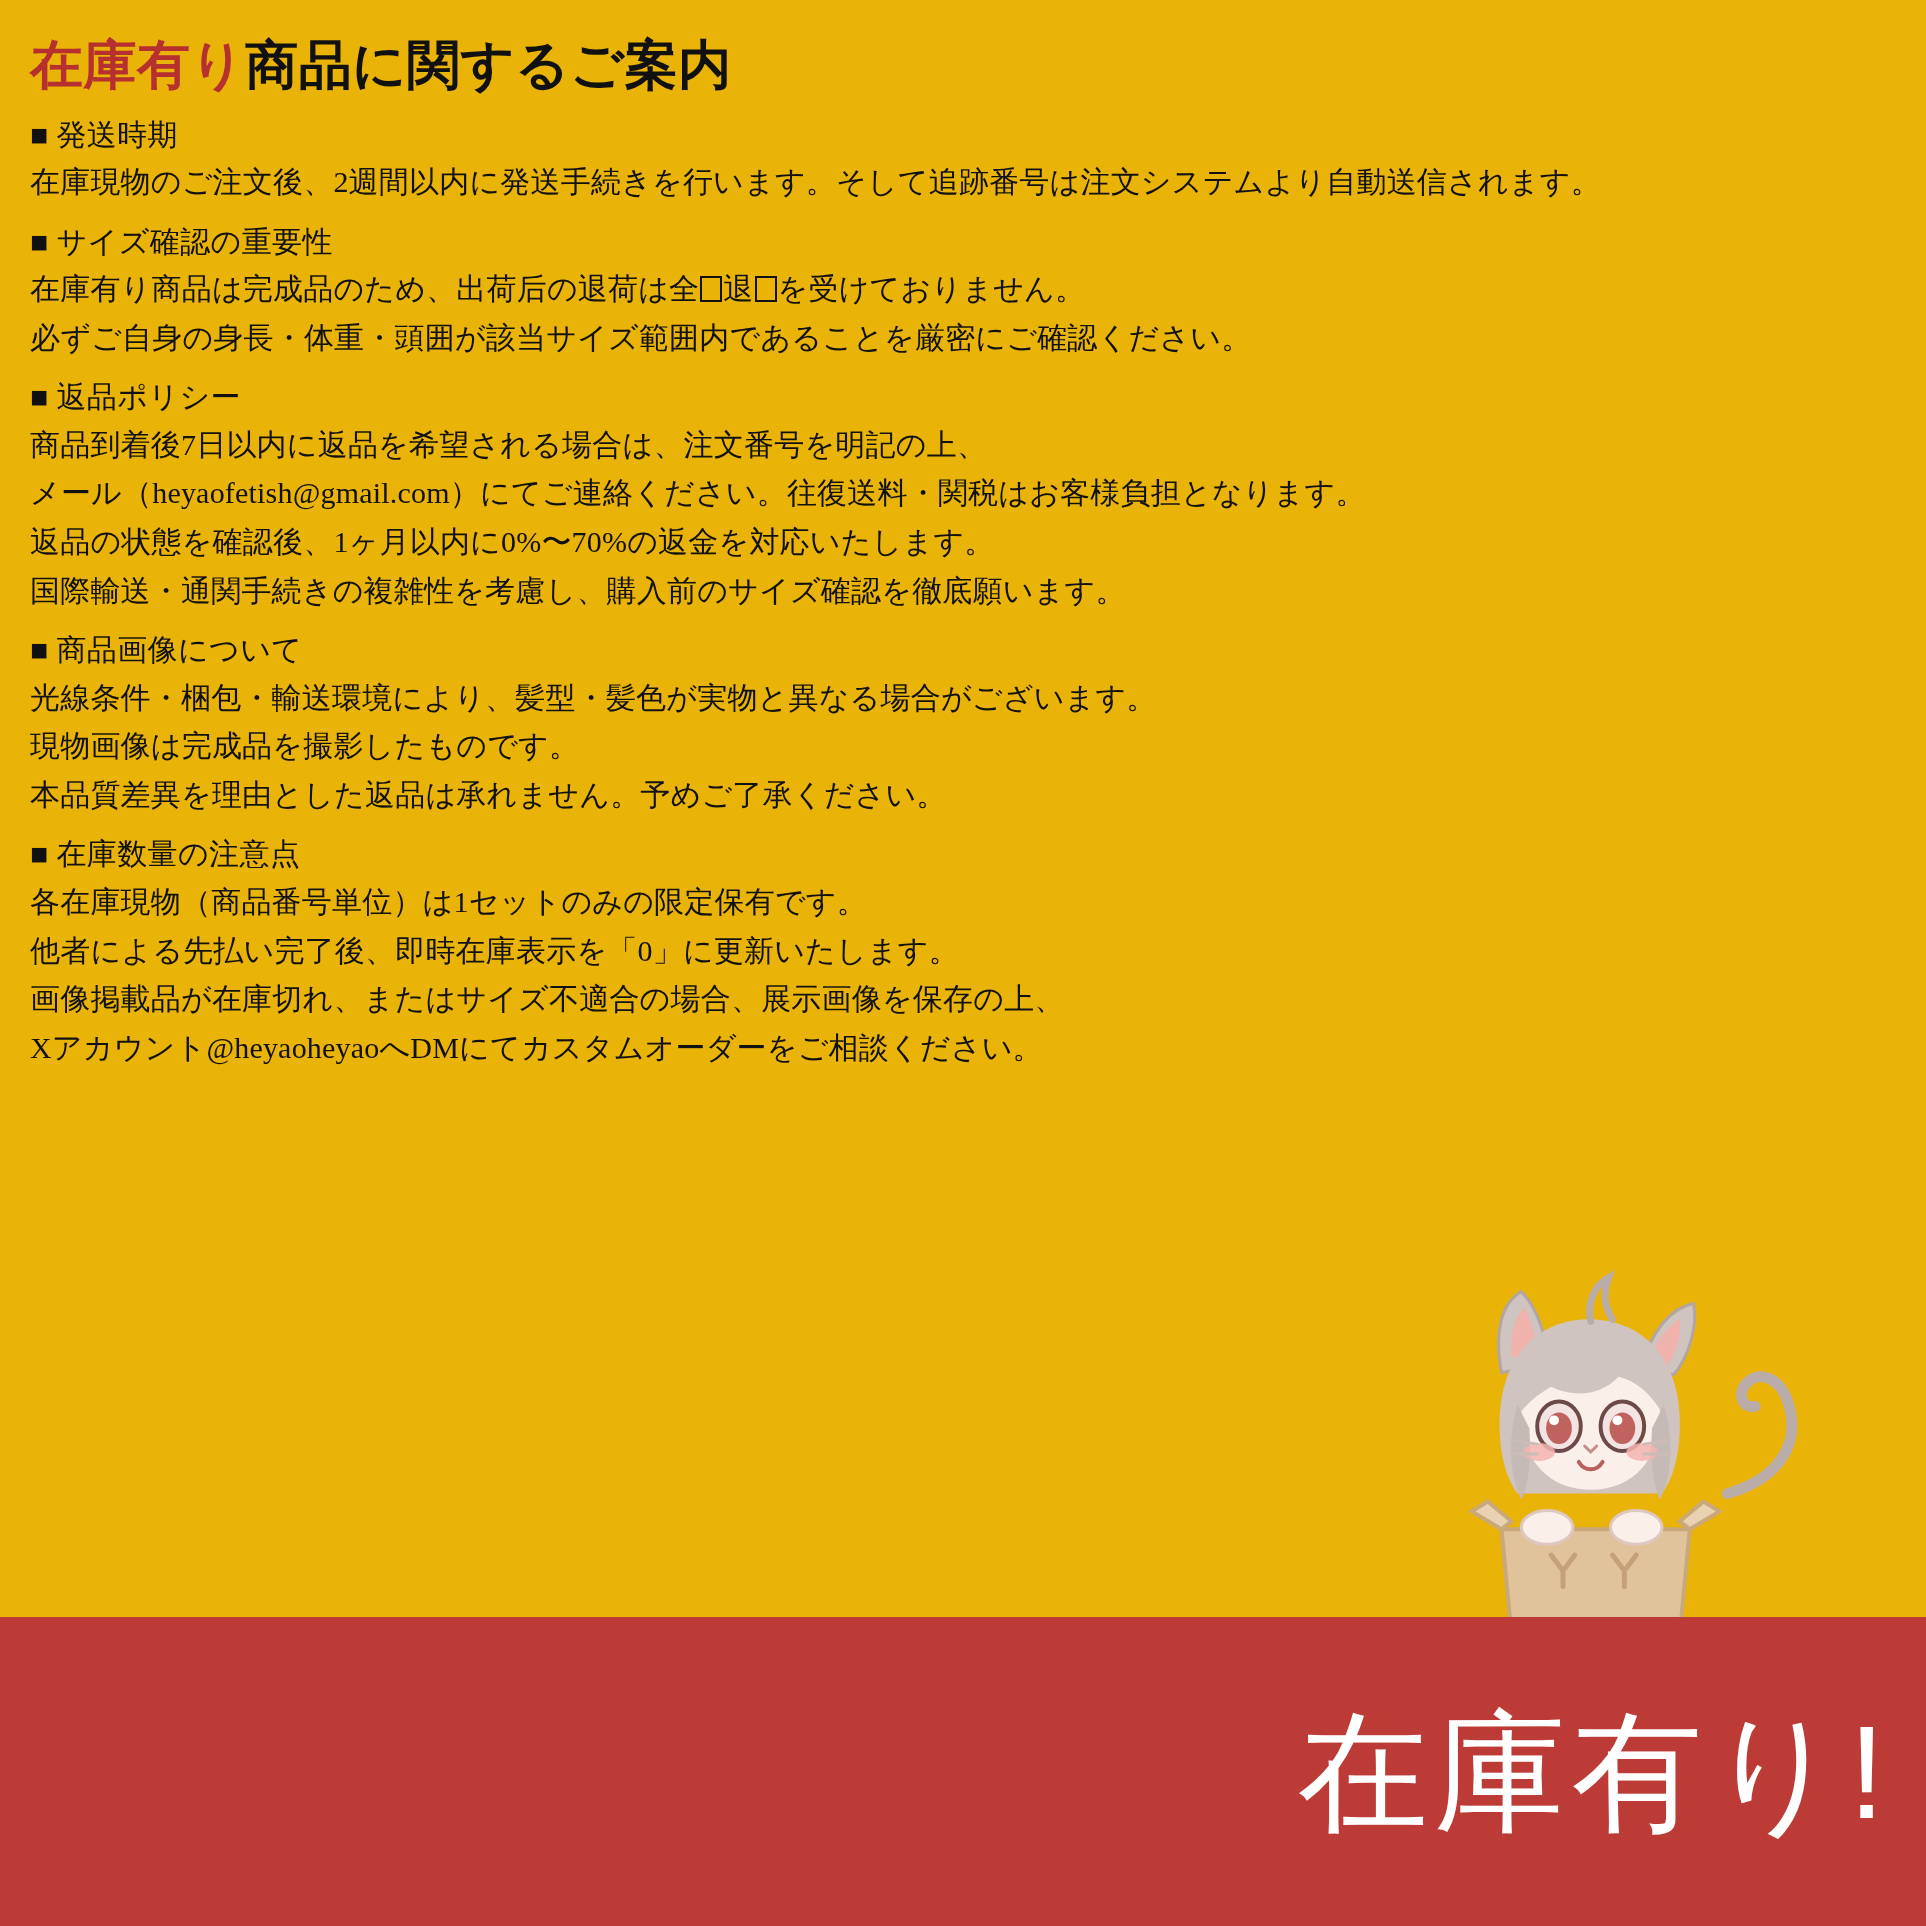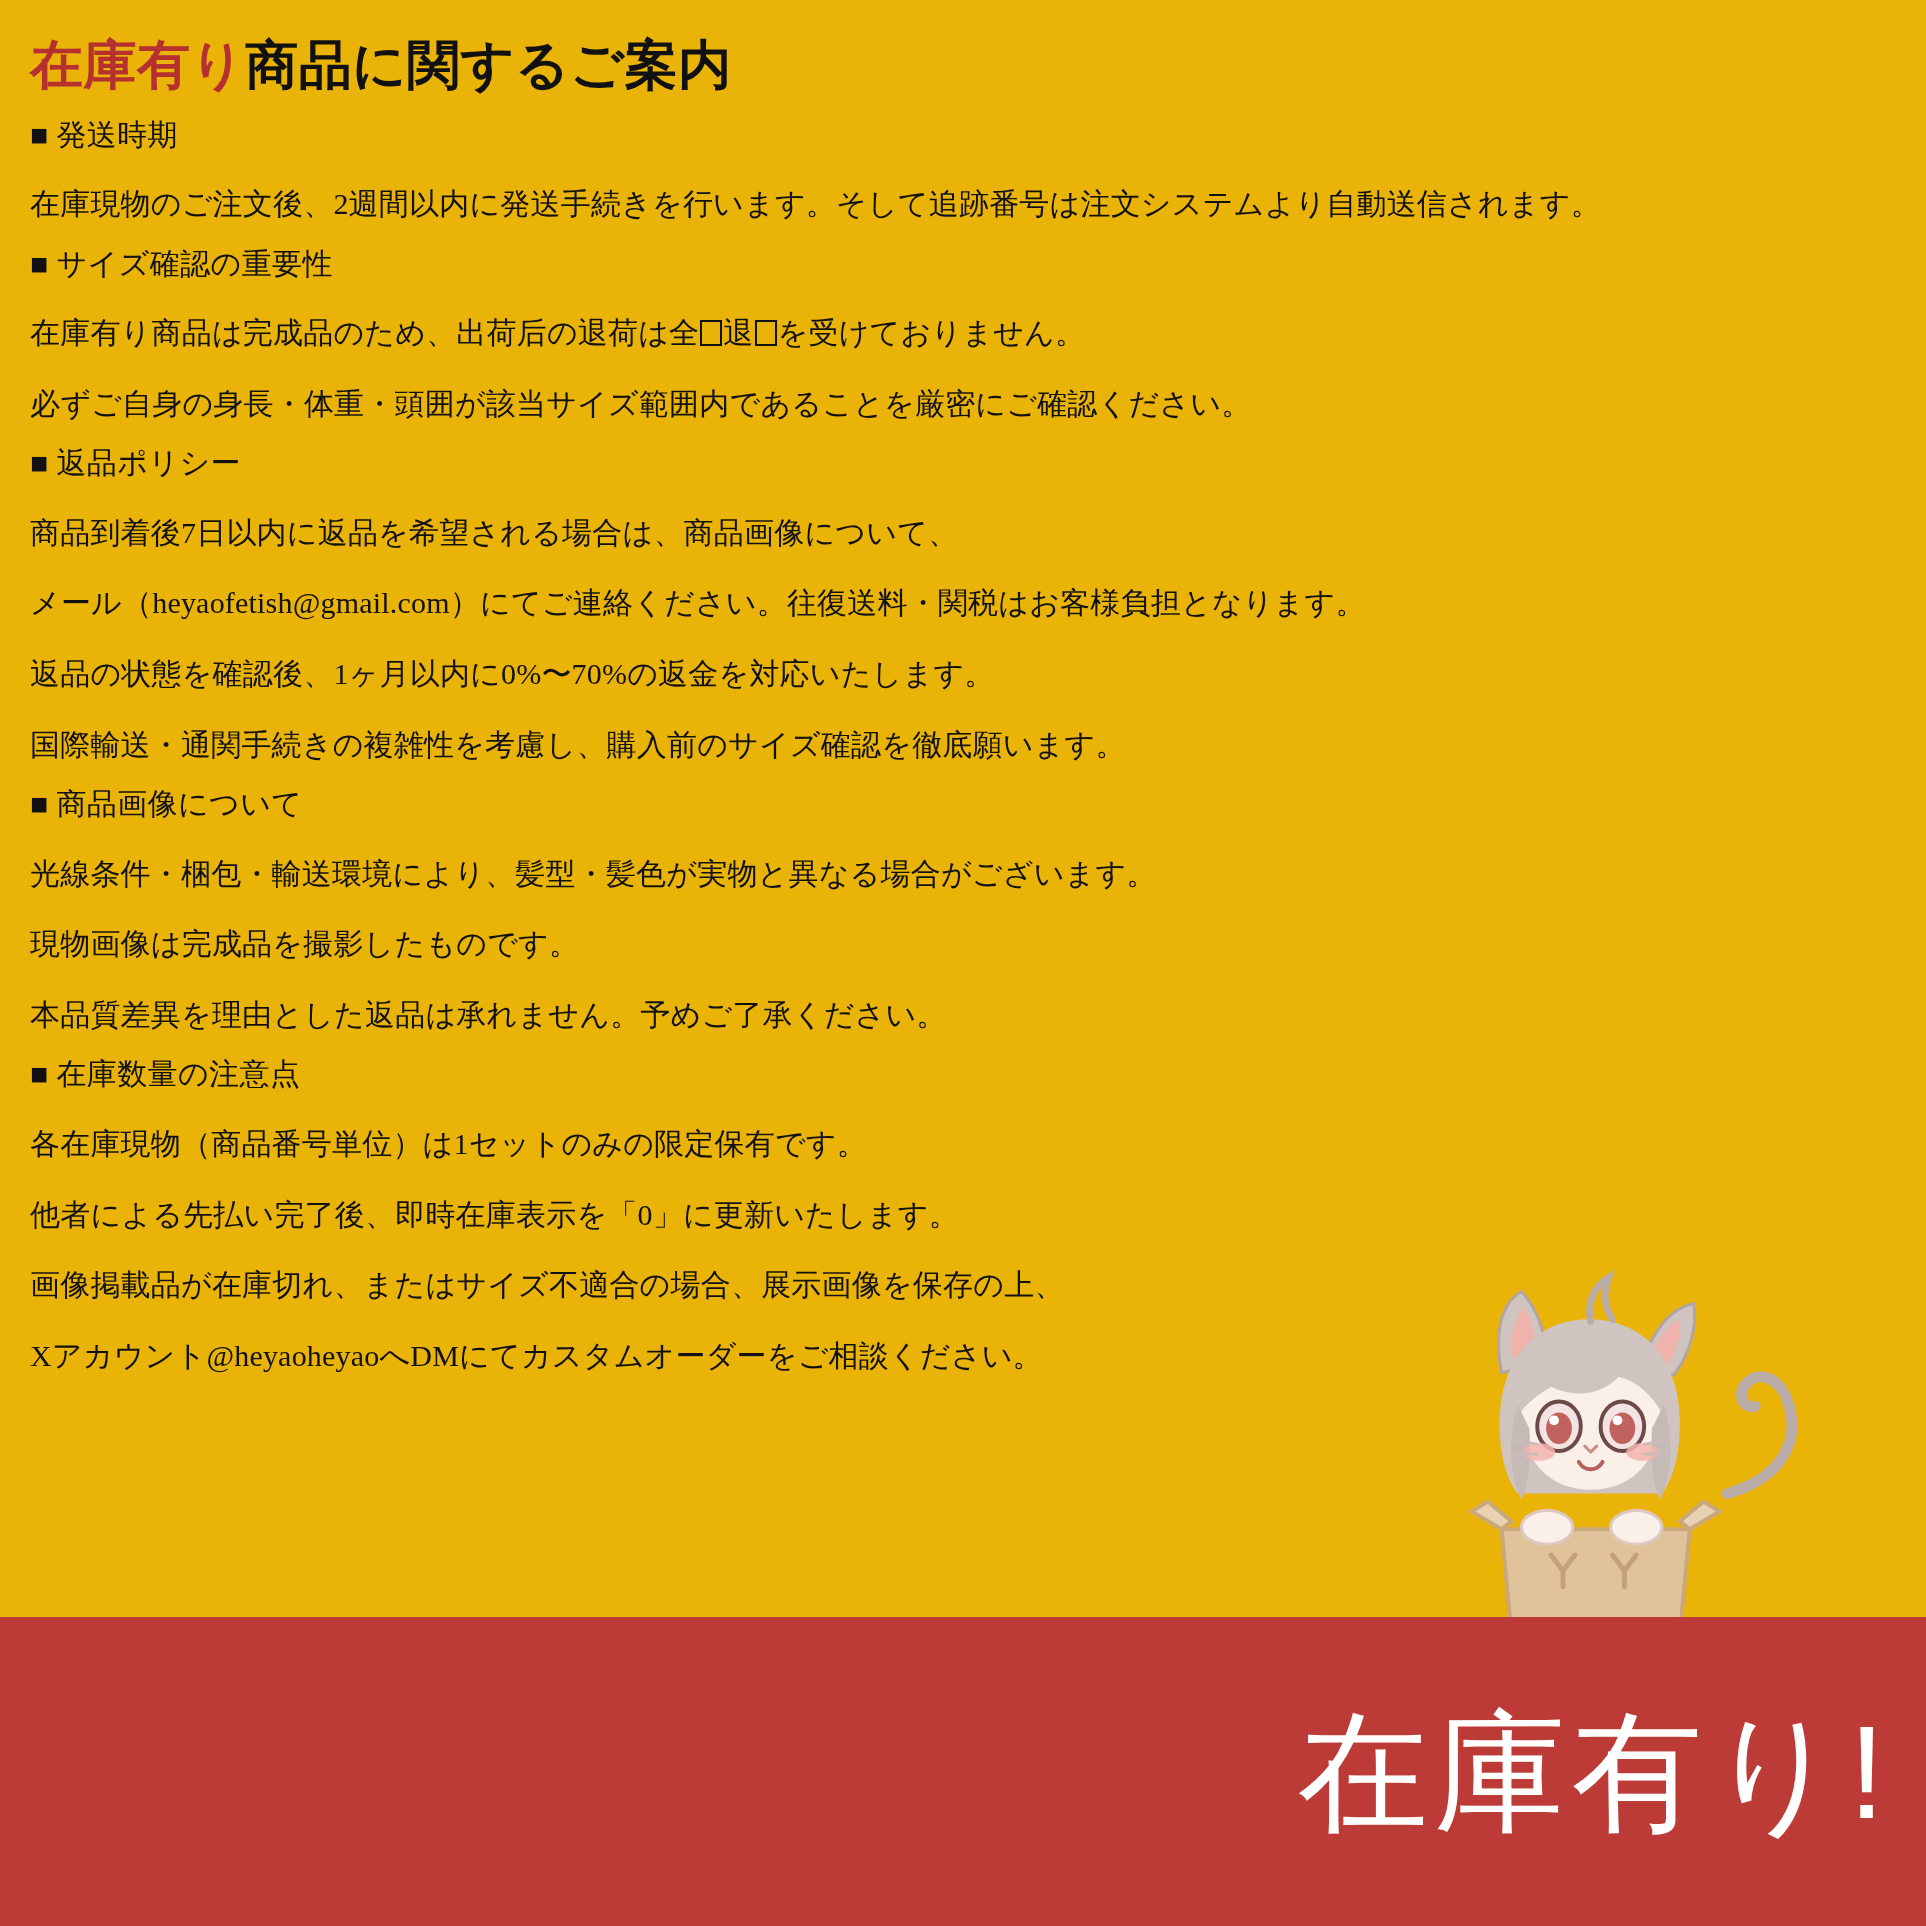--- a/index.html
+++ b/index.html
@@ -42,21 +42,21 @@
   .section-head {
     font-size: 30px;
     line-height: 1.35;
     margin: 18px 0 4px 0;
     color: #111111;
     letter-spacing: 0.4px;
   }
   .para {
     font-size: 30px;
     line-height: 1.42;
-    margin: 28px 0 0 0;
+    margin: 6px 0 0 0;
     color: #111111;
     letter-spacing: 0.2px;
   }
   .tofu {
     display: inline-block;
     width: 22px;
     height: 26px;
     border: 2px solid #111;
     vertical-align: -3px;
     margin: 0 1px;
@@ -114,21 +114,21 @@
 
 
     <div class="section">
       <div class="section-head">■ サイズ確認の重要性</div>
       <p class="para">在庫有り商品は完成品のため、出荷后の退荷は全<span class="tofu"></span>退<span class="tofu"></span>を受けておりません。</p>
       <p class="para">必ずご自身の身長・体重・頭囲が該当サイズ範囲内であることを厳密にご確認ください。</p>
     </div>
 
     <div class="section">
       <div class="section-head">■ 返品ポリシー</div>
-      <p class="para">商品到着後7日以内に返品を希望される場合は、商品画像について、</p>
+      <p class="para">商品到着後7日以内に返品を希望される場合は、注文番号を明記の上、</p>
       <p class="para">メール（heyaofetish@gmail.com）にてご連絡ください。往復送料・関税はお客様負担となります。</p>
       <p class="para">返品の状態を確認後、1ヶ月以内に0%〜70%の返金を対応いたします。</p>
       <p class="para">国際輸送・通関手続きの複雑性を考慮し、購入前のサイズ確認を徹底願います。</p>
     </div>
 
     <div class="section">
       <div class="section-head">■ 商品画像について</div>
       <p class="para">光線条件・梱包・輸送環境により、髪型・髪色が実物と異なる場合がございます。</p>
       <p class="para">現物画像は完成品を撮影したものです。</p>
       <p class="para">本品質差異を理由とした返品は承れません。予めご了承ください。</p>

